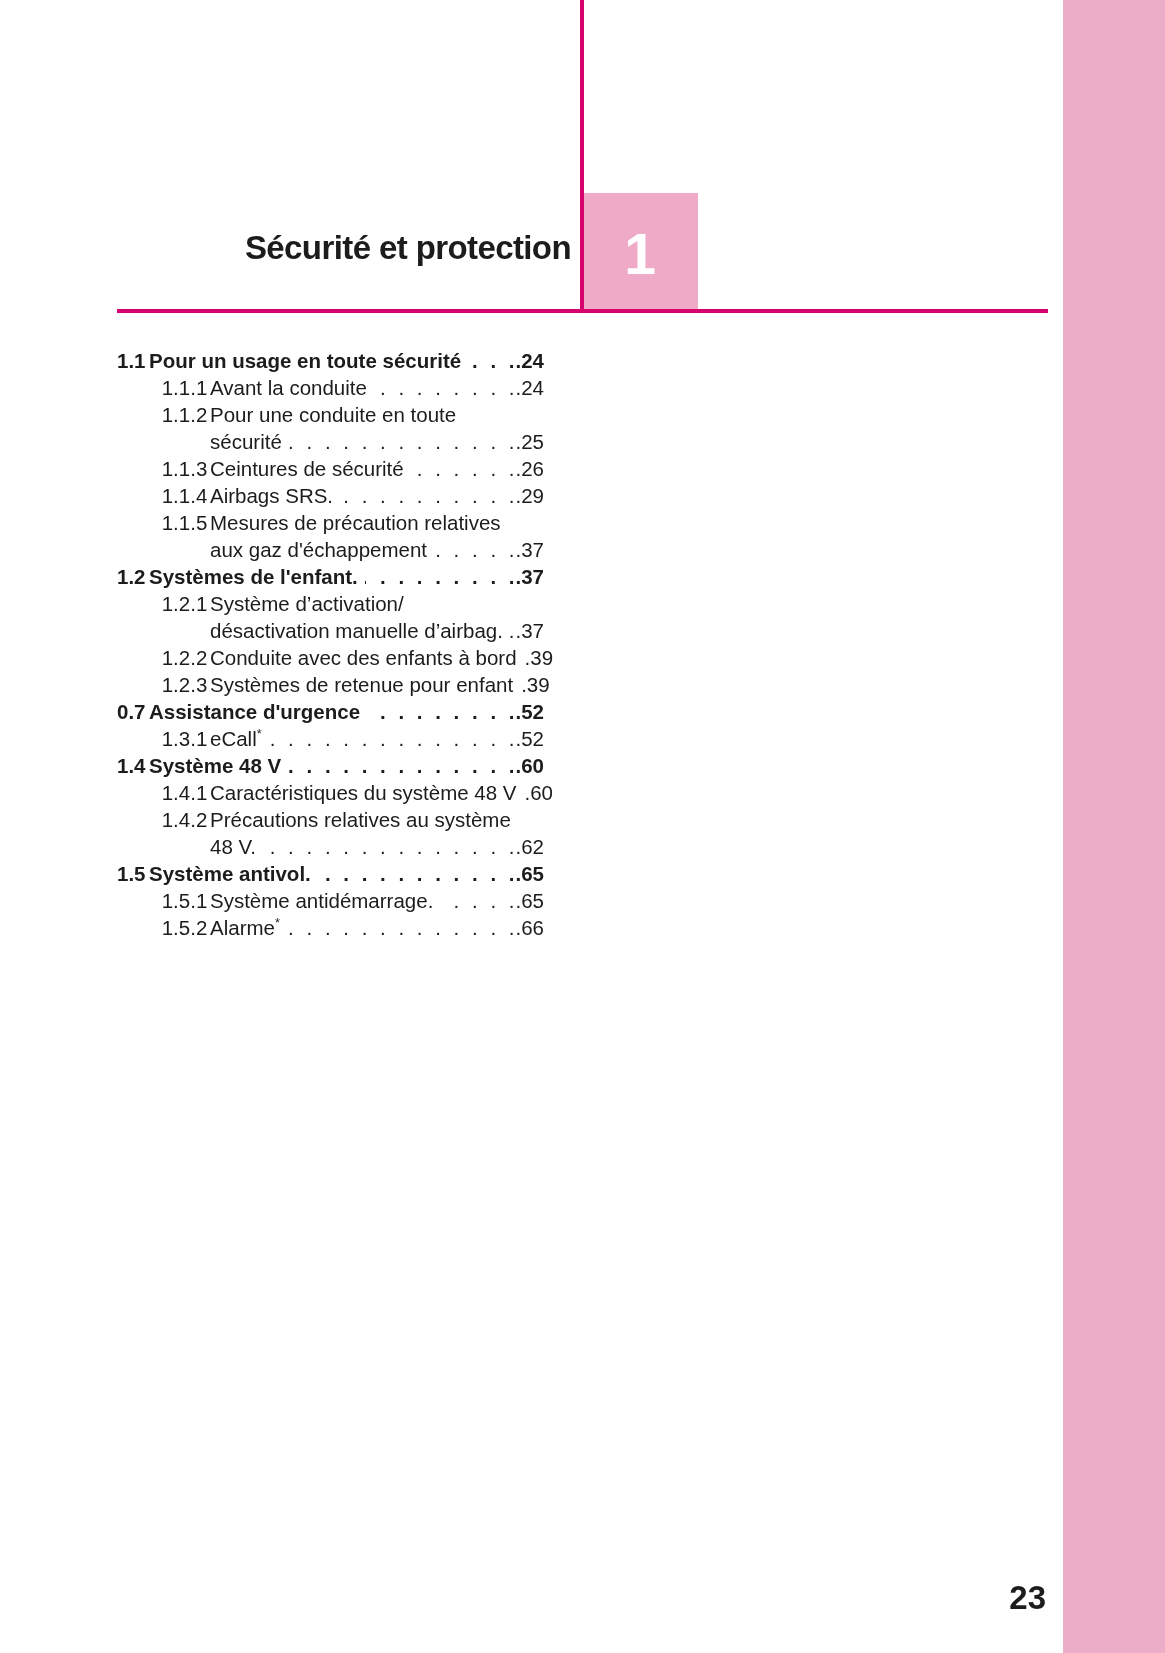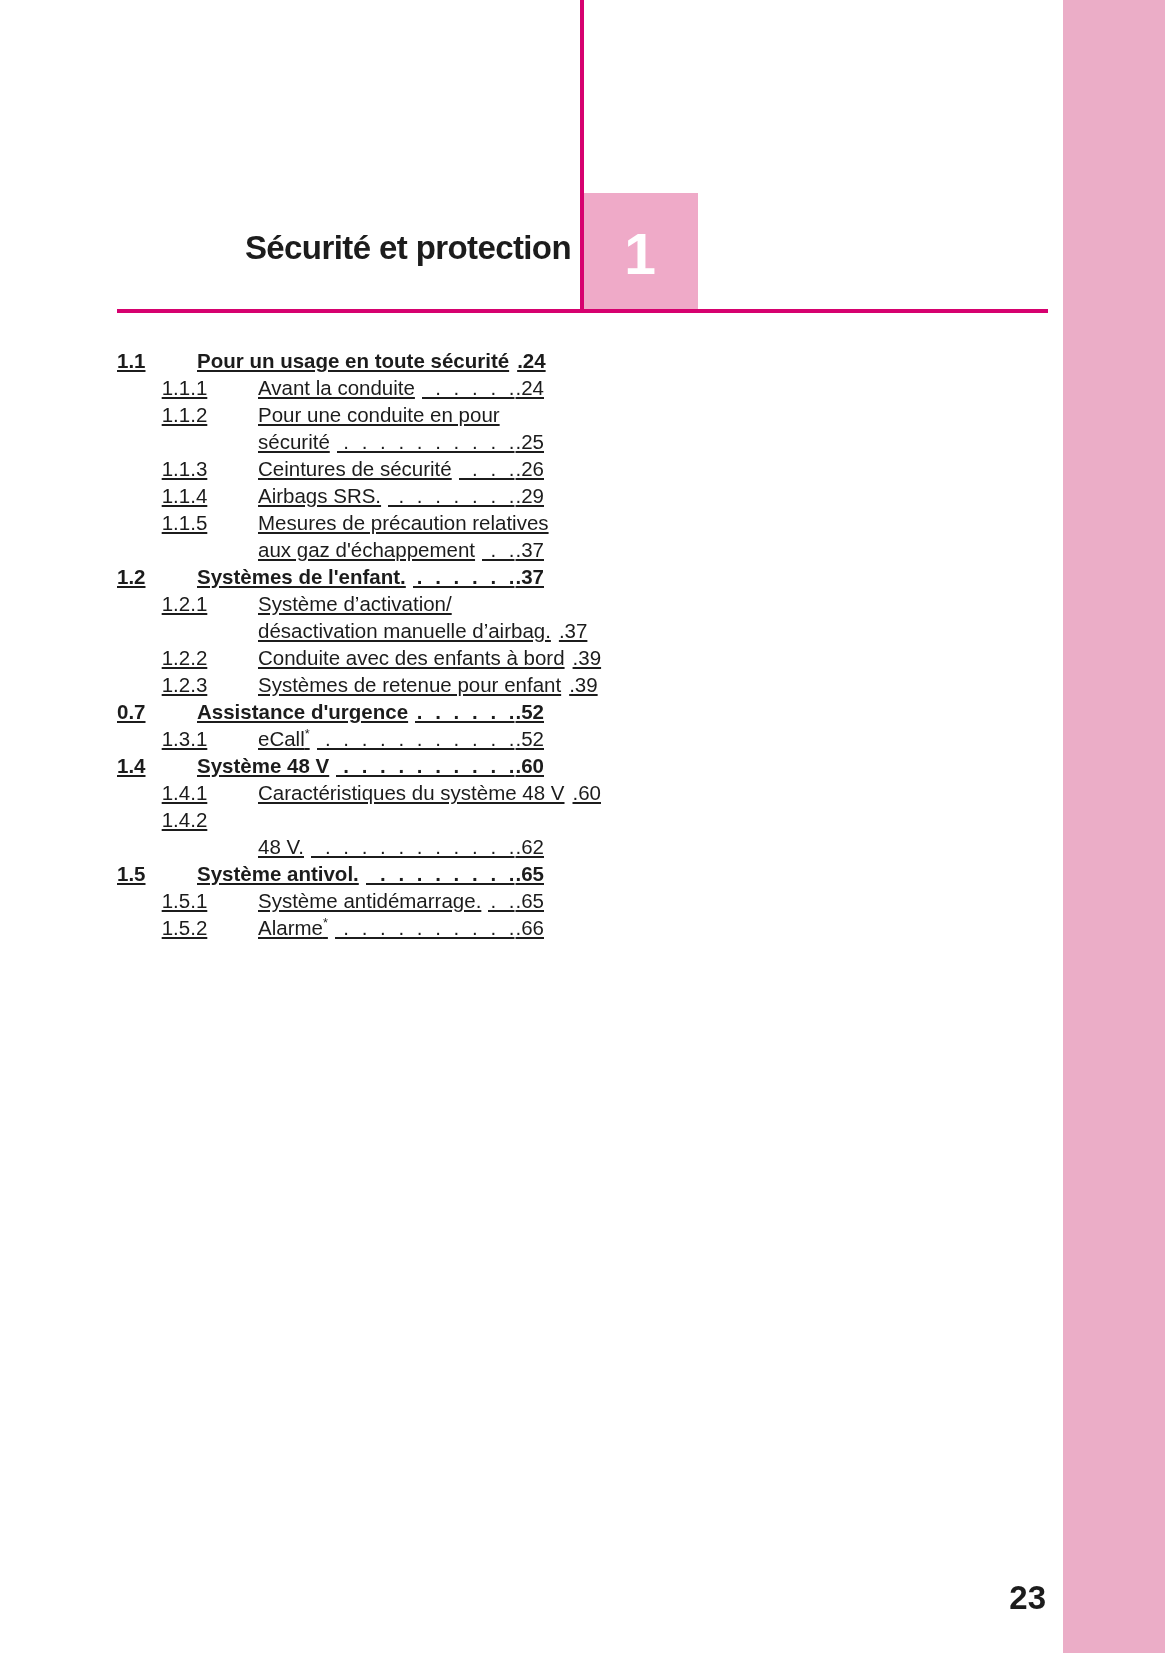--- a/index.html
+++ b/index.html
@@ -30,29 +30,29 @@
     color:#ffffff; font-weight:bold; font-size:57px; line-height:1;
     transform:translateY(2px);
   }
   .chapter-title {
     position:absolute; top:231px; right:594px;
     font-size:33px; line-height:34px; font-weight:bold;
     letter-spacing:-0.6px; white-space:nowrap;text-align:center;
   }
   .toc {
     position:absolute; left:117px; top:347px; width:427px;
-    font-size:20.5px; line-height:27px;text-decoration:underline;
+    font-size:20.5px; line-height:27px;
   }
   .toc-line { display:flex; align-items:baseline; }
   .toc-line.sec { font-weight:bold; }
   .toc-line.sub { margin-left:42px; }
   .toc-line .num { flex:none; }
   .toc-line.sec .num { width:32px; }
   .toc-line.sub .num { width:51px;text-align:center; }
-  .toc-line .label { flex:none; white-space:nowrap;margin-left:48px; }
+  .toc-line .label { flex:none; white-space:nowrap; }
   .toc-line .leader {
     flex:1 1 0; overflow:hidden; white-space:nowrap;
     direction:rtl; word-spacing:7px; margin-left:7px; margin-right:1px;
     min-width:0;
   }
   .toc-line .pg { flex:none; }
   .label sup { font-size:62%; line-height:0; vertical-align:super; }
   .page-num {
     position:absolute; top:1584px; right:119px;
     font-size:33px; font-weight:bold; line-height:27px;
@@ -80,21 +80,21 @@
       <span class="pg">.24</span>
     </div>
     <div class="toc-line sub">
       <span class="num">1.1.1</span>
       <span class="label">Avant la conduite</span>
       <span class="leader">. . . . . . . . . . . . . . . . . . . . . . . . . . . . . .</span>
       <span class="pg">.24</span>
     </div>
     <div class="toc-line sub">
       <span class="num">1.1.2</span>
-      <span class="label">Pour une conduite en pour</span>
+      <span class="label">Pour une conduite en toute</span>
     </div>
     <div class="toc-line sub">
       <span class="num"></span>
       <span class="label">sécurité</span>
       <span class="leader">. . . . . . . . . . . . . . . . . . . . . . . . . . . . . .</span>
       <span class="pg">.25</span>
     </div>
     <div class="toc-line sub">
       <span class="num">1.1.3</span>
       <span class="label">Ceintures de sécurité</span>
@@ -164,20 +164,21 @@
       <span class="pg">.60</span>
     </div>
     <div class="toc-line sub">
       <span class="num">1.4.1</span>
       <span class="label">Caractéristiques du système 48 V</span>
       <span class="leader">. . . . . . . . . . . . . . . . . . . . . . . . . . . . . .</span>
       <span class="pg">.60</span>
     </div>
     <div class="toc-line sub">
       <span class="num">1.4.2</span>
+      <span class="label">Précautions relatives au système</span>
     </div>
     <div class="toc-line sub">
       <span class="num"></span>
       <span class="label">48 V.</span>
       <span class="leader">. . . . . . . . . . . . . . . . . . . . . . . . . . . . . .</span>
       <span class="pg">.62</span>
     </div>
     <div class="toc-line sec">
       <span class="num">1.5</span>
       <span class="label">Système antivol.</span>

